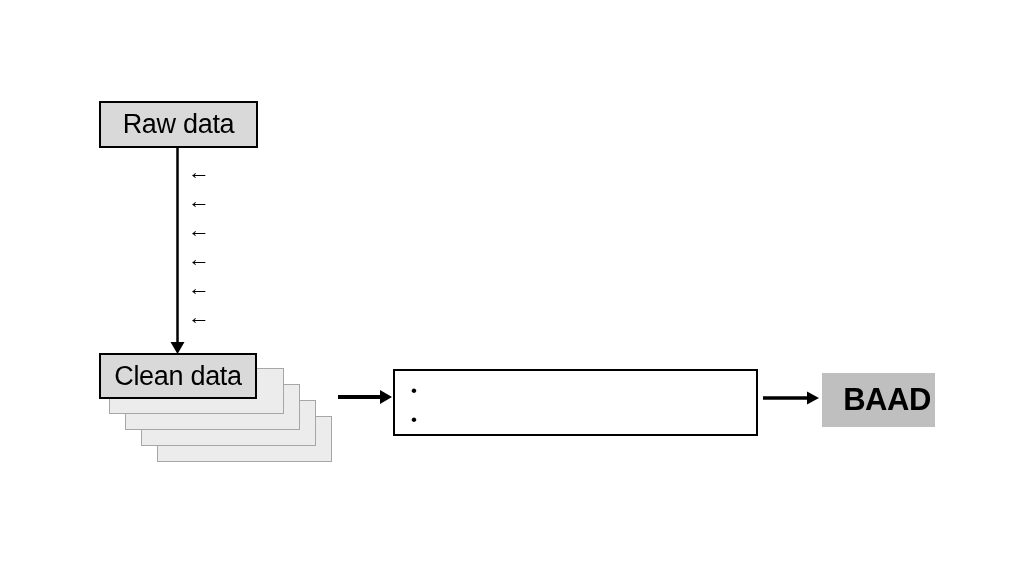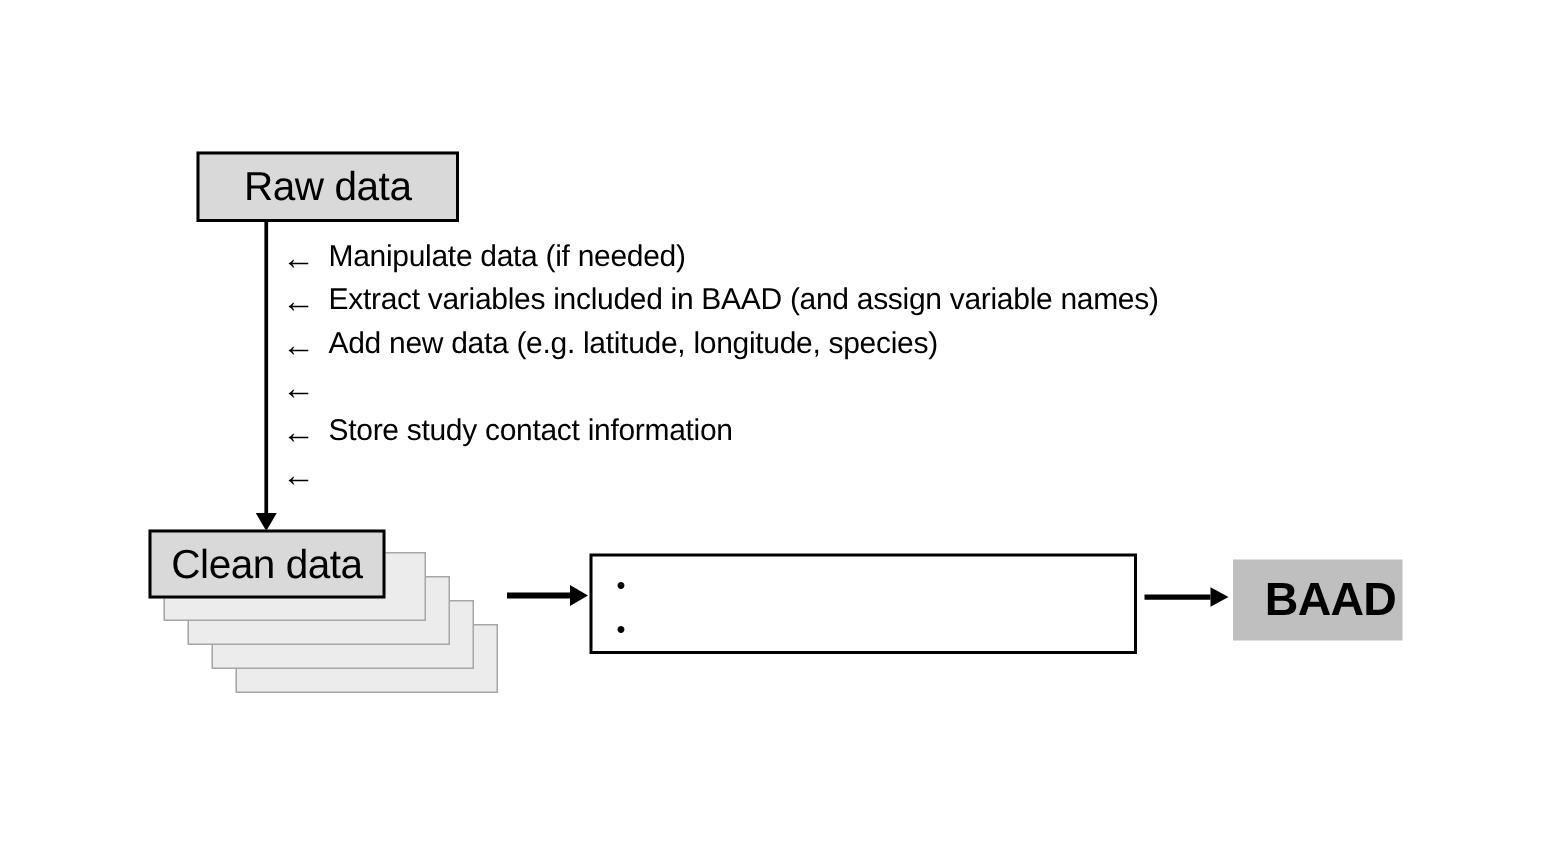--- a/index.html
+++ b/index.html
@@ -26,21 +26,21 @@
     position:absolute;
     display:flex;
     align-items:center;
     justify-content:center;
     background:var(--node-fill);
     border:2px solid var(--node-border);
     font-size:27px;
     letter-spacing:-0.3px;
     white-space:nowrap;
   }
-  .node.raw{left:99px;top:101px;width:175px;height:47px;margin-left:32px;}
+  .node.raw{left:99px;top:101px;width:159px;height:47px;}
   .node.clean{left:99px;top:353px;width:158px;height:46px;z-index:6;}
   .node.baad{
     left:822px;top:373px;width:113px;height:54px;
     background:var(--baad-fill);
     border:none;
     font-weight:700;
     font-size:31px;
     letter-spacing:-0.5px;
     padding-left:17px;
   }
@@ -104,36 +104,32 @@
   <div class="node raw">Raw data</div>
 
   <svg class="v-arrow" width="24" height="208" viewBox="0 0 24 208">
     <line x1="11.5" y1="1" x2="11.5" y2="197" stroke="#000" stroke-width="2.5"></line>
     <polygon points="4.5,195 18.5,195 11.5,207" fill="#000"></polygon>
   </svg>
 
   <div class="steps">
     <div class="step">
       <span class="arr">←</span>
-      <span>Manipulate data (if needed)</span>
-    </div>
-    <div class="step">
-      <span class="arr">←</span>
-      <span>Extract variables included in BAAD (and assign variable names)</span>
-    </div>
-    <div class="step">
-      <span class="arr">←</span>
-      <span>Add new data (e.g. latitude, longitude, species)</span>
     </div>
     <div class="step">
       <span class="arr">←</span>
     </div>
     <div class="step">
       <span class="arr">←</span>
-      <span>Store study contact information</span>
+    </div>
+    <div class="step">
+      <span class="arr">←</span>
+    </div>
+    <div class="step">
+      <span class="arr">←</span>
     </div>
     <div class="step">
       <span class="arr">←</span>
     </div>
   </div>
 
   <div class="page p5"></div>
   <div class="page p4"></div>
   <div class="page p3"></div>
   <div class="page p2"></div>

